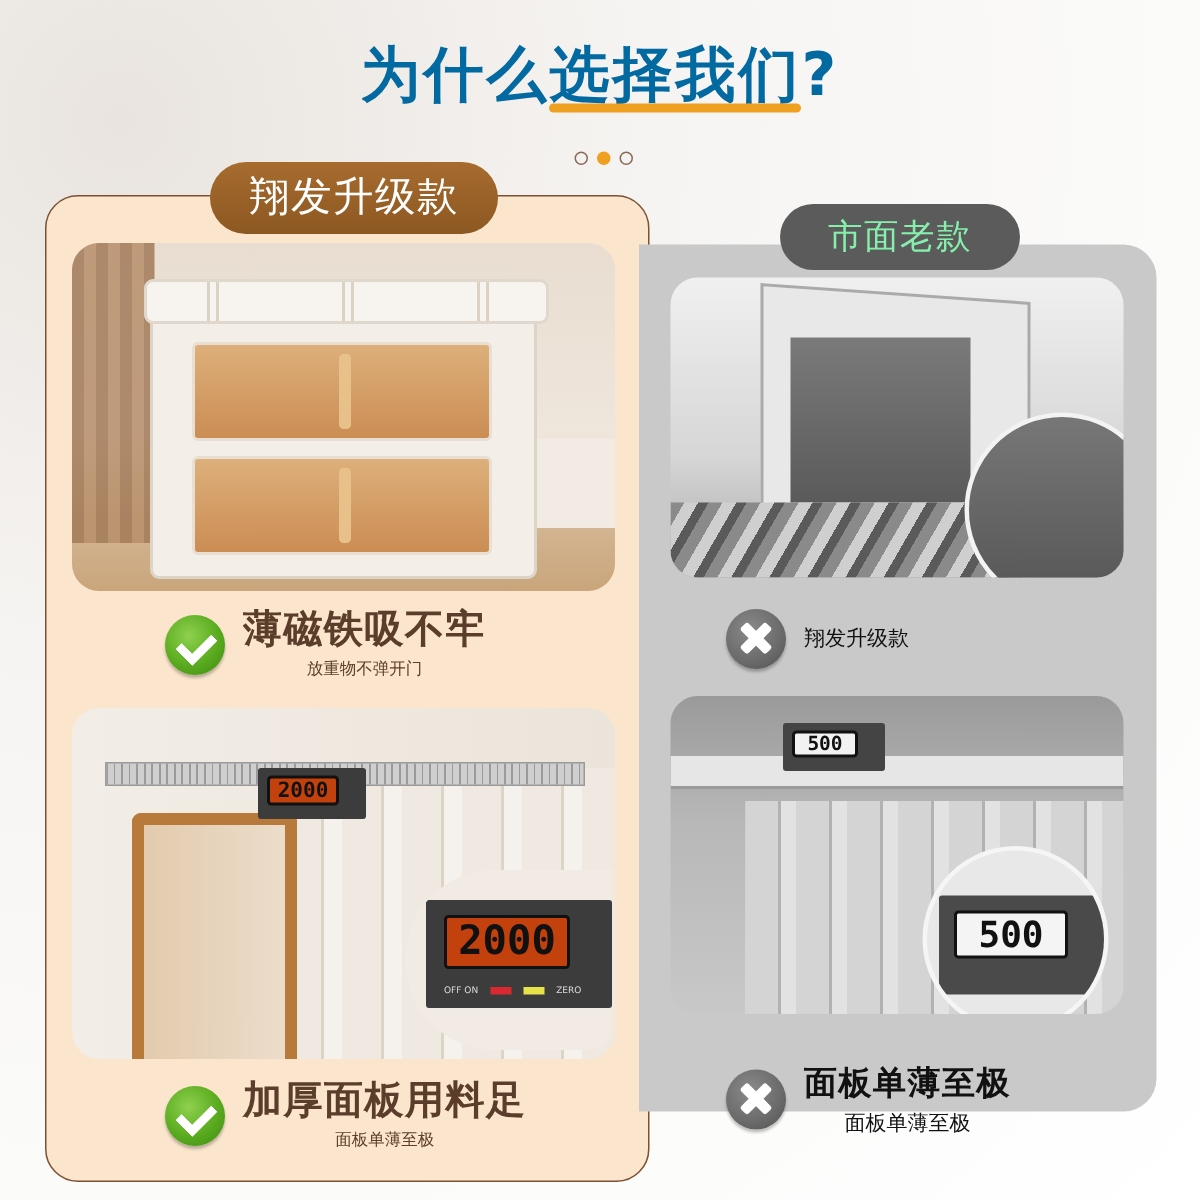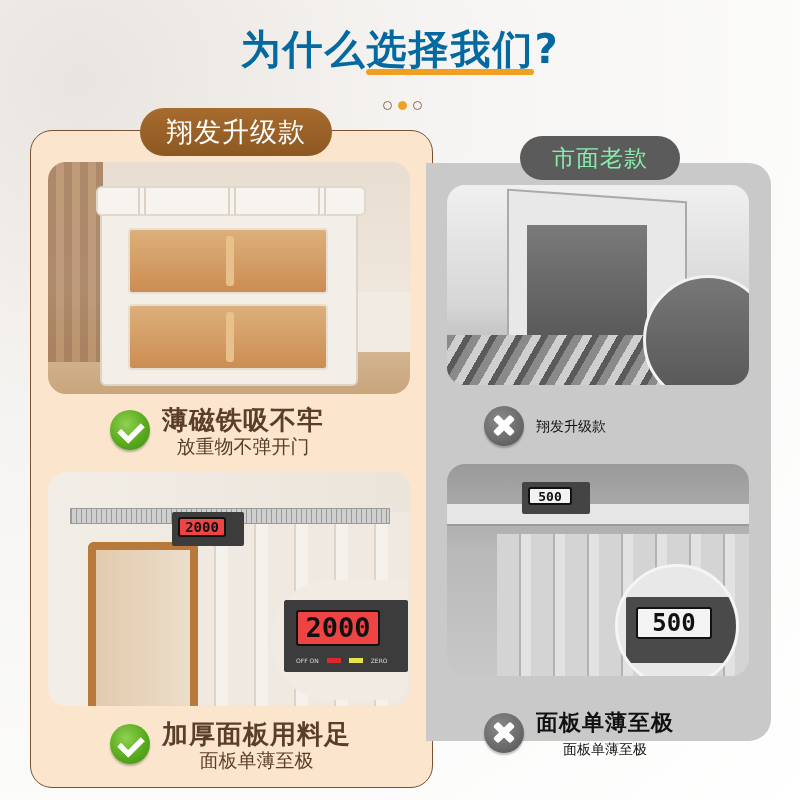--- a/index.html
+++ b/index.html
@@ -79,21 +79,21 @@
   .panel-ribs { position: absolute; left: 140px; top: 40px; width: 230px; height: 194px;
     background: repeating-linear-gradient(90deg, #efe9e1 0 26px, #ddd4c8 26px 28px, #f5f1ec 28px 40px); }
   .amber-frame { position: absolute; left: 40px; top: 70px; width: 110px; height: 164px;
     border: 8px solid #b87a3a; border-bottom: none; border-radius: 6px 6px 0 0;
     background: linear-gradient(90deg, rgba(200,140,70,.35), rgba(220,170,110,.2)); }
   .caliper-bar { position: absolute; left: 70px; top: 508px; width: 320px; height: 16px; background: #cfcfcf; border: 1px solid #9a9a9a;
     background-image: repeating-linear-gradient(90deg, #9a9a9a 0 1px, transparent 1px 5px); }
   .lcd {
     position: absolute; background: #3c3c3c; border-radius: 2px; color: #111;
   }
-  .lcd .screen { position: absolute; background: #ef4444; border: 2px solid #111; border-radius: 3px;
+  .lcd .screen { position: absolute; background: #c2410c; border: 2px solid #111; border-radius: 3px;
     font-family: "DejaVu Sans Mono", monospace; font-weight: bold; text-align: center; }
   .lcd.small { left: 172px; top: 512px; width: 72px; height: 34px; }
   .lcd.small .screen { left: 6px; top: 5px; width: 48px; height: 20px; font-size: 14px; line-height: 17px; }
   .magnifier {
     position: absolute; border-radius: 50%; overflow: hidden; border: 3px solid #fff;
   }
   .mag-left { left: 270px; top: 580px; width: 138px; height: 120px; background: #f1ebe3; border-radius: 70px 0 18px 70px; border: none; }
   .mag-left .lcd { left: 14px; top: 20px; width: 124px; height: 72px; }
   .mag-left .lcd .screen { left: 12px; top: 10px; width: 84px; height: 36px; font-size: 27px; line-height: 32px; }
   .lcd .btns { position: absolute; left: 12px; bottom: 8px; display: flex; gap: 8px; font-size: 6px; color: #ddd; align-items: center; }
@@ -126,21 +126,21 @@
   .caption .icon { width: 40px; height: 40px; border-radius: 50%; flex: 0 0 40px; position: relative; }
   .icon.check { background: radial-gradient(circle at 40% 35%, #8fd14f 0%, #5aab1f 55%, #3d8a12 100%); box-shadow: 0 2px 2px rgba(0,0,0,.25); }
   .icon.check::after { content: ""; position: absolute; left: 13px; top: 8px; width: 10px; height: 18px;
     border: solid #fff; border-width: 0 6px 6px 0; transform: rotate(45deg); border-radius: 1px; }
   .icon.cross { background: radial-gradient(circle at 40% 35%, #8a8a8a 0%, #6a6a6a 60%, #505050 100%); box-shadow: 0 2px 2px rgba(0,0,0,.25); }
   .icon.cross::before, .icon.cross::after { content: ""; position: absolute; left: 8px; top: 16px; width: 24px; height: 7px; background: #fff; border-radius: 2px; }
   .icon.cross::before { transform: rotate(45deg); }
   .icon.cross::after { transform: rotate(-45deg); }
   .caption .txt { margin-left: 12px; text-align: center; }
   .caption .main { font-size: 26px; font-weight: bold; line-height: 32px; letter-spacing: 1px; }
-  .caption .sub { font-size: 19px; line-height: 20px; }
+  .caption .sub { font-size: 11px; line-height: 20px; }
   .caption.good .main, .caption.good .sub { color: #5a3e2b; }
   .caption.bad .main, .caption.bad .sub { color: #111; }
   .caption.bad .main { font-size: 22px; }
   .caption.bad .sub { font-size: 14px; }
 </style>
 </head>
 <body>
 
 <div class="title">
   <span>为什么</span><span class="hl">选择我们</span><span>?</span>

